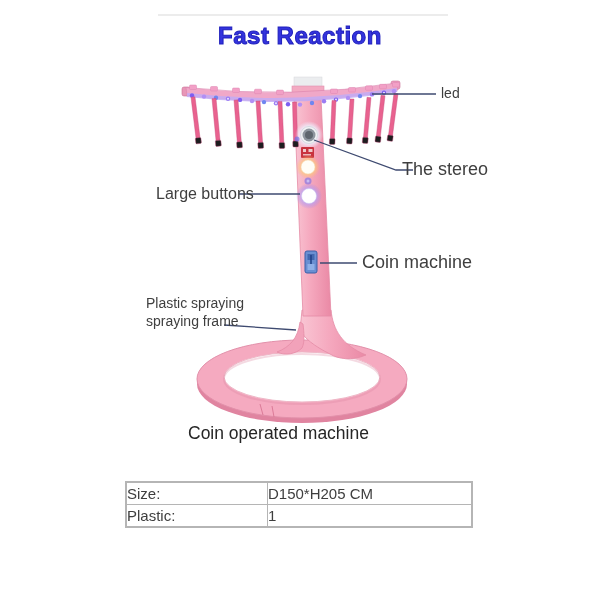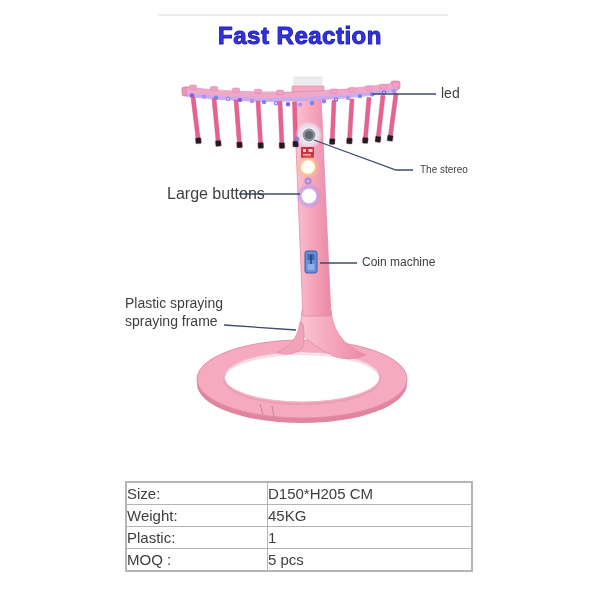--- a/index.html
+++ b/index.html
@@ -18,24 +18,24 @@
     font-size:24px;font-weight:bold;letter-spacing:.5px;
     color:#3434de;
     -webkit-text-stroke:1px #1d1dbb;
   }
   .art{position:absolute;left:0;top:0;width:600px;height:600px;}
   .lbl-note{
     position:absolute;font-size:14px;color:#3f3f3f;white-space:nowrap;
     line-height:17.5px;
   }
   .lbl-led{left:441px;top:85px;}
-  .lbl-stereo{left:420px;top:161px;font-size:10px;}
-  .lbl-large{left:167px;top:185px;font-size:16px;}
-  .lbl-coin{left:362px;top:254px;font-size:12px;}
-  .lbl-frame{left:125px;top:295px;}
+  .lbl-stereo{left:402px;top:161px;font-size:18px;}
+  .lbl-large{left:156px;top:185px;font-size:16px;}
+  .lbl-coin{left:362px;top:254px;font-size:18px;}
+  .lbl-frame{left:146px;top:295px;}
   .caption{
     position:absolute;left:188px;top:424px;
     font-size:17.5px;line-height:18.5px;color:#262626;
   }
   table.spec{
     position:absolute;left:125px;top:481px;width:348px;
     border-collapse:collapse;border:2px solid #b5b5b5;
     table-layout:fixed;
   }
   table.spec td{
@@ -233,34 +233,27 @@
 <div class="lbl-note lbl-led">led</div>
 <div class="lbl-note lbl-stereo">The stereo</div>
 <div class="lbl-note lbl-large">Large buttons</div>
 <div class="lbl-note lbl-coin">Coin machine</div>
 <div class="lbl-note lbl-frame">
   <div>Plastic spraying</div>
   <div>spraying frame</div>
 </div>
 
 <div class="caption">
+  <div>Coin operated machine</div>
 </div>
 
 <table class="spec">
   <tbody>
     <tr>
       <td class="lbl">Size:</td>
       <td class="val">D150*H205 CM</td>
     </tr>
     <tr>
-      <td class="lbl">Weight:</td>
-      <td class="val">45KG</td>
-    </tr>
-    <tr>
       <td class="lbl">Plastic:</td>
       <td class="val">1</td>
     </tr>
-    <tr>
-      <td class="lbl">MOQ :</td>
-      <td class="val">5 pcs</td>
-    </tr>
   </tbody>
 </table>
 
 </body></html>

